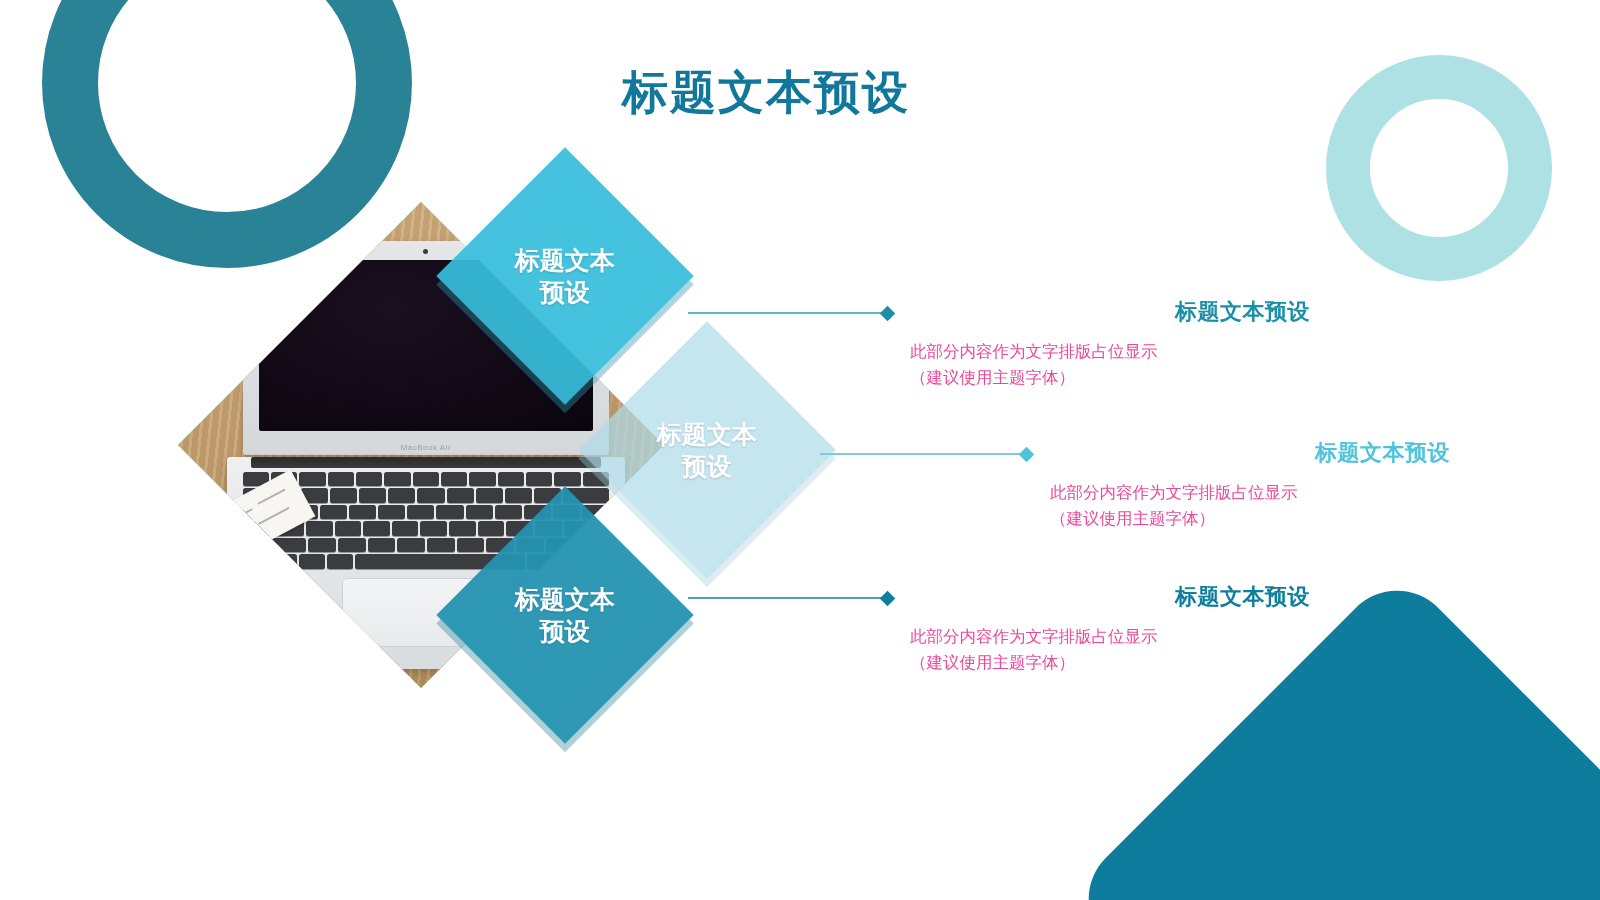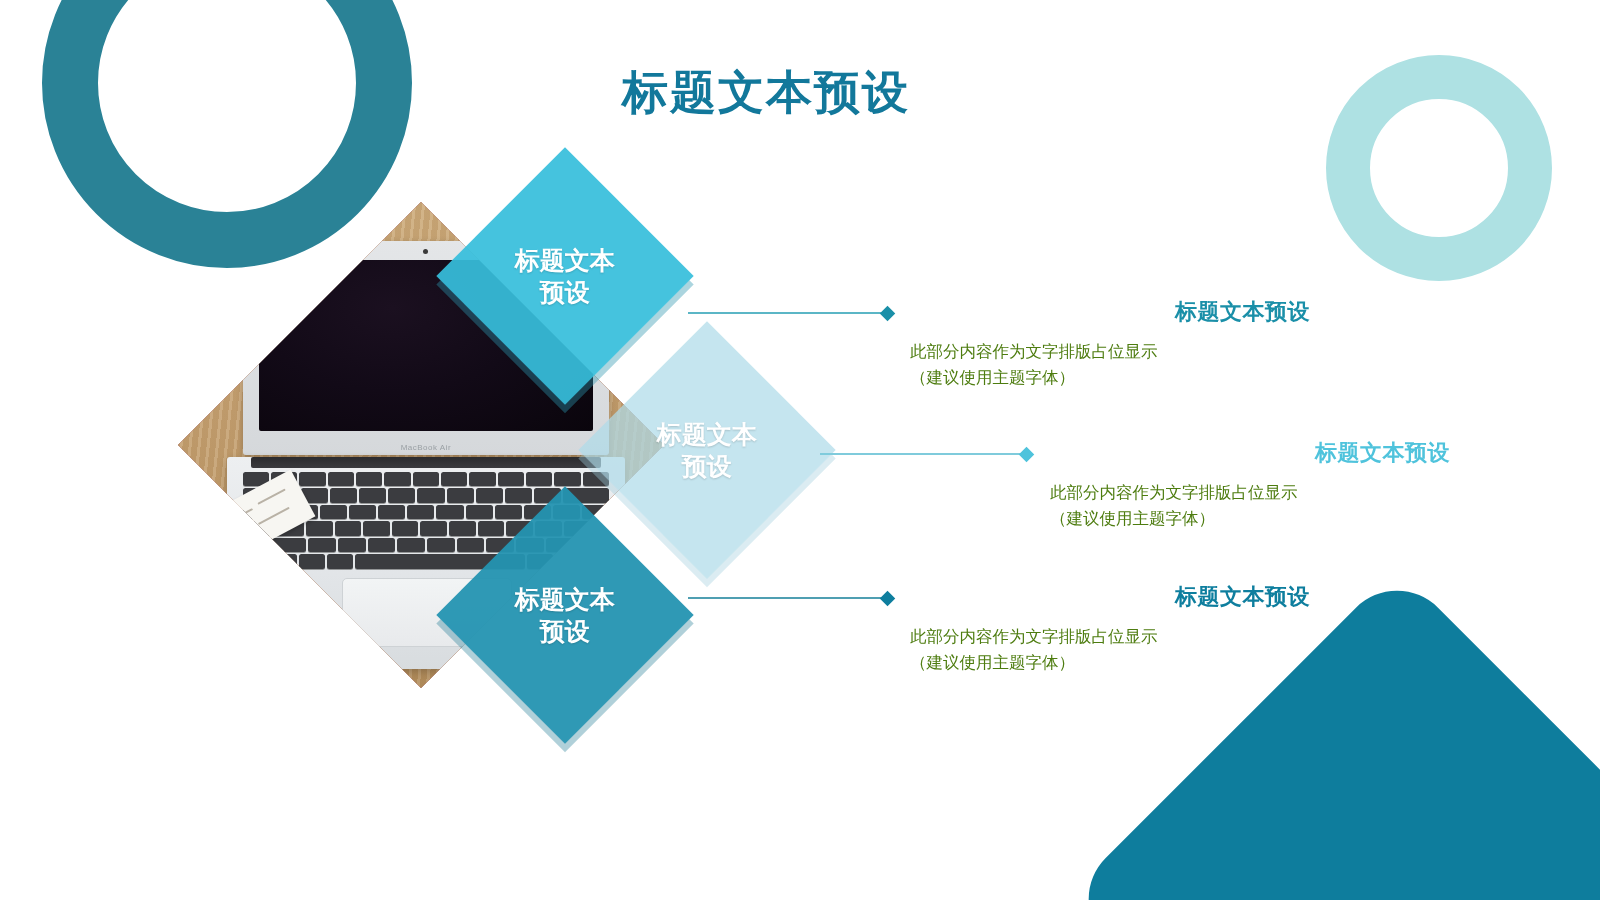--- a/index.html
+++ b/index.html
@@ -60,21 +60,21 @@
     left: 178px;
     top: 202px;
     width: 486px;
     height: 486px;
     overflow: hidden;
     clip-path: polygon(50% 0%, 100% 50%, 50% 100%, 0% 50%);
   }
   .photo-inner {
     position: absolute;
     inset: 0;
-    background: #7f1d1d;
+    background: #86efac;
     text-decoration: underline;
   }
   
   .wood {
     position: absolute;
     inset: 0;
     background:
       repeating-linear-gradient(96deg,
         rgba(255,255,255,0.10) 0px,
         rgba(255,255,255,0.10) 3px,
@@ -271,21 +271,21 @@
   .textblock { position: absolute; }
   .tb-heading {
     font-size: 22px;
     font-weight: bold;
     margin: 0 0 12px 0;
     letter-spacing: 0.5px;
     text-align: right;
   }
   .tb-body {
     font-size: 16.5px;
-    color: #4d7c0f;
+    color: #ec4899;
     line-height: 1.55;
     margin: 0;
     white-space: pre-line;
   }
   #textblock-1 { left: 910px; top: 297px; width: 400px; }
   #textblock-2 { left: 1050px; top: 438px; width: 400px; }
   #textblock-3 { left: 910px; top: 582px; width: 400px; }
 
   
   #page-title {

